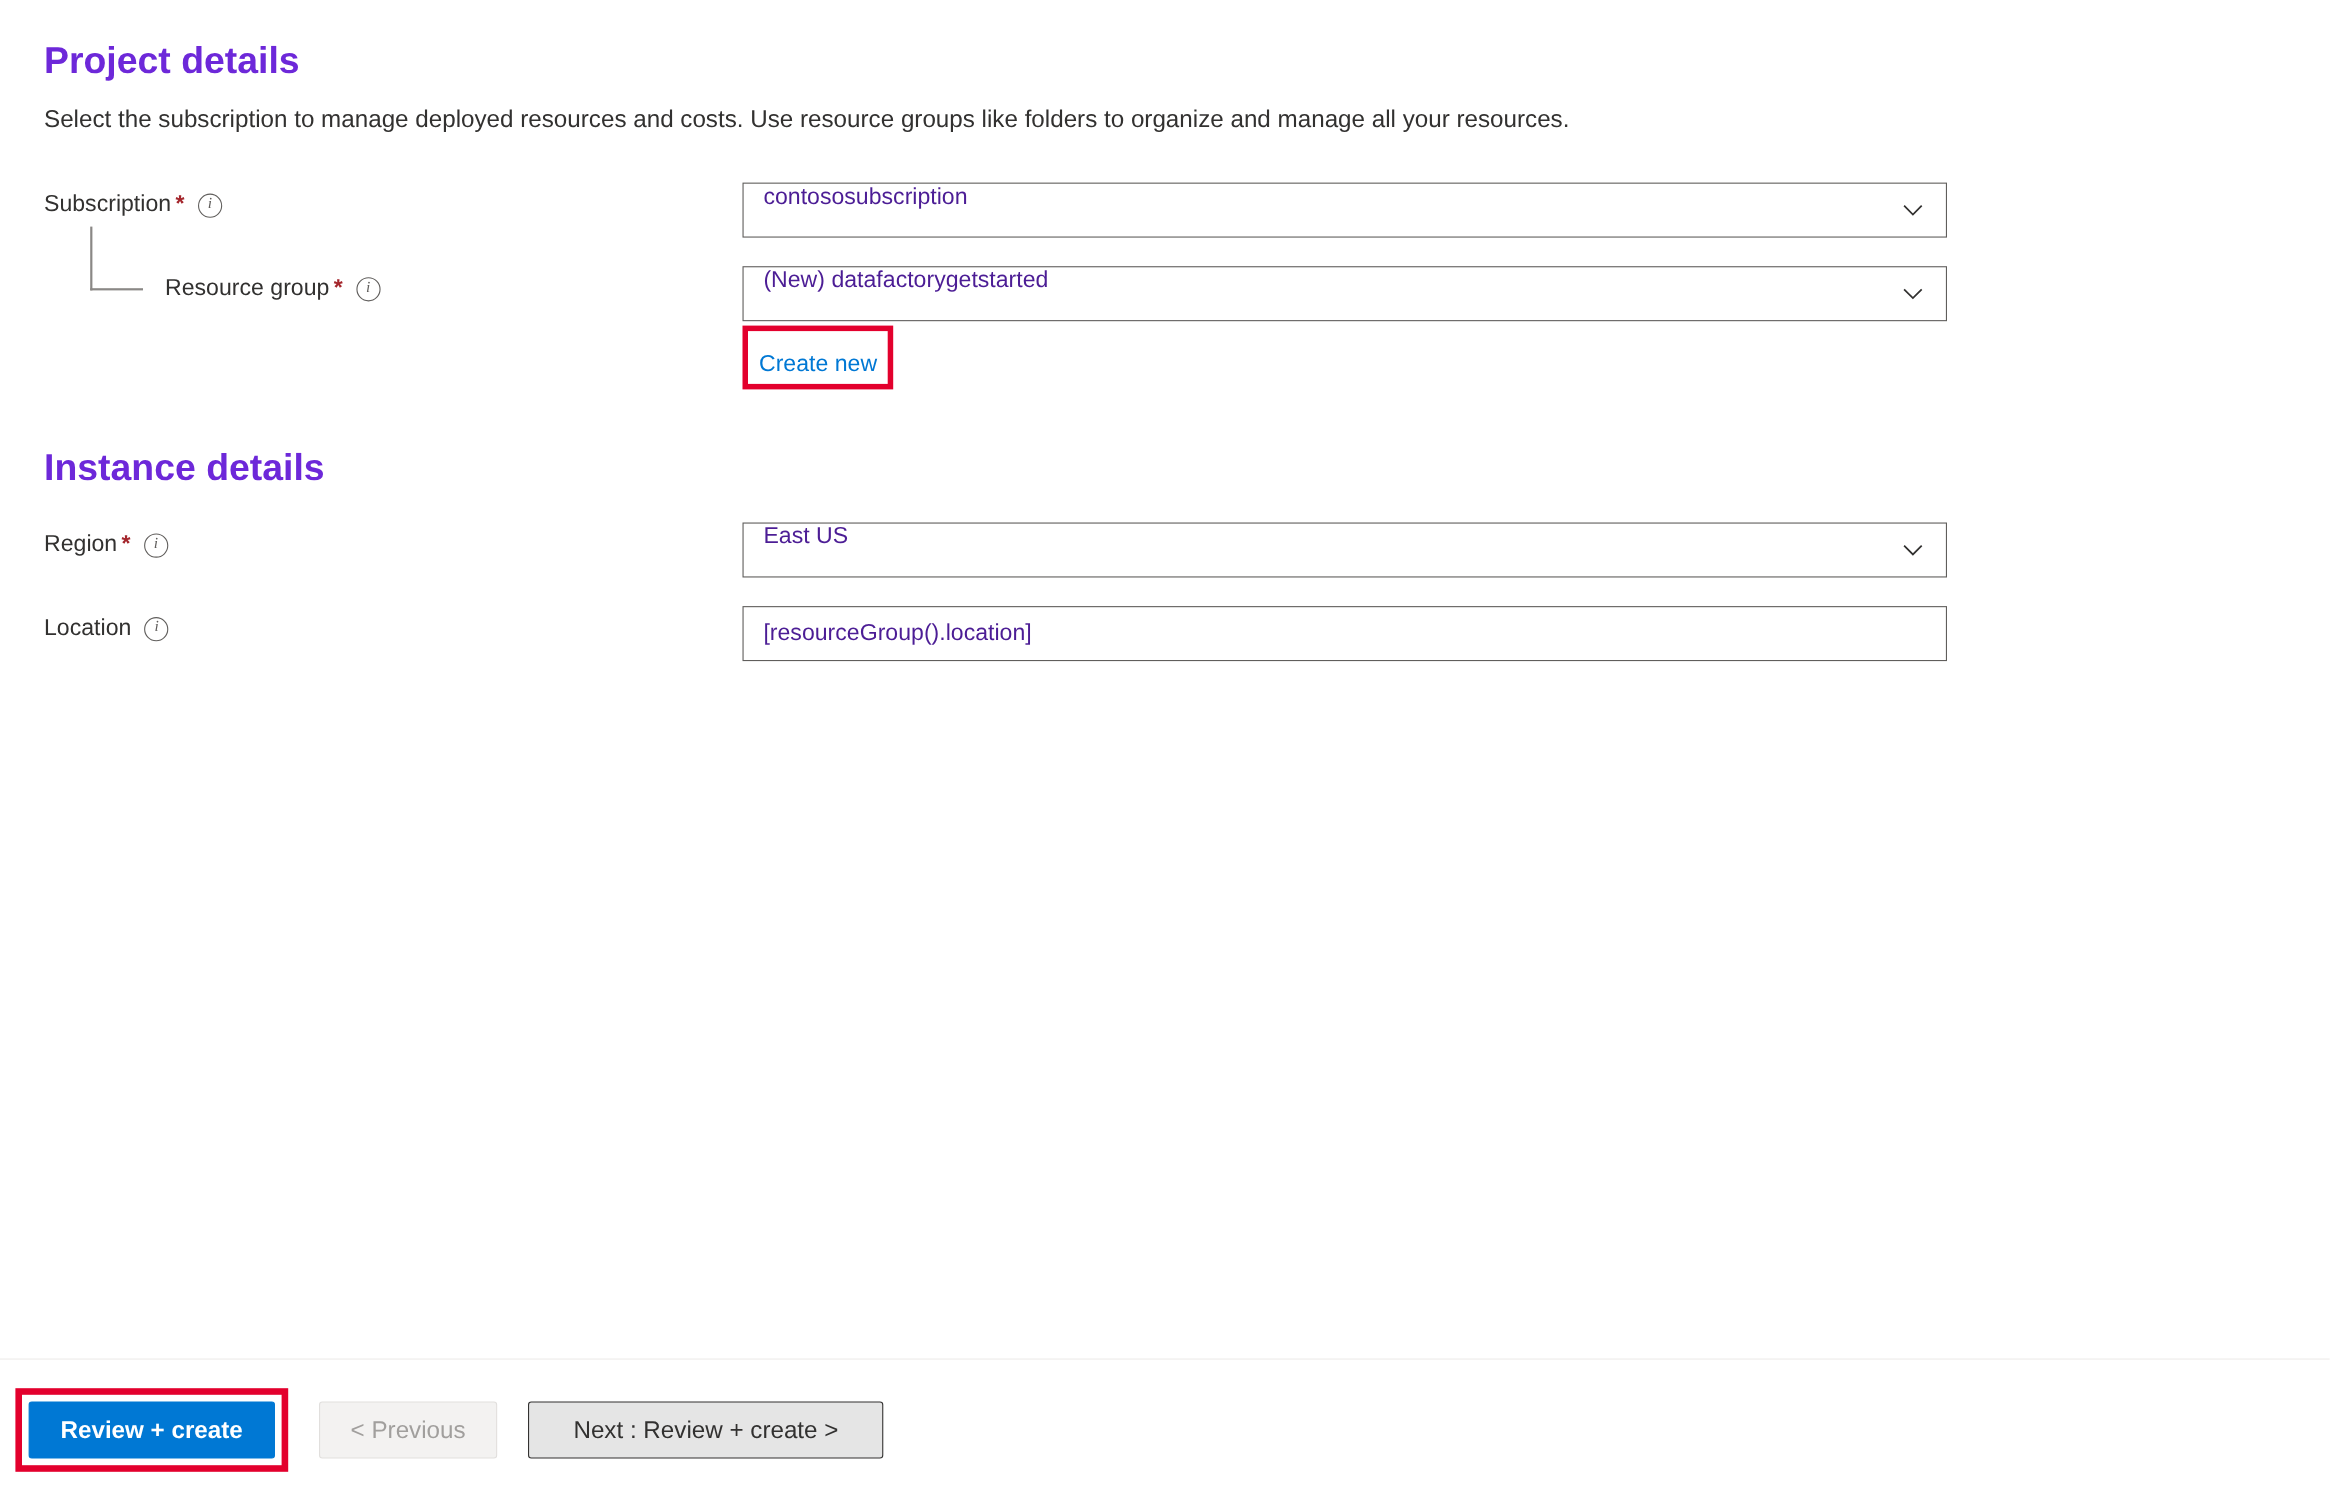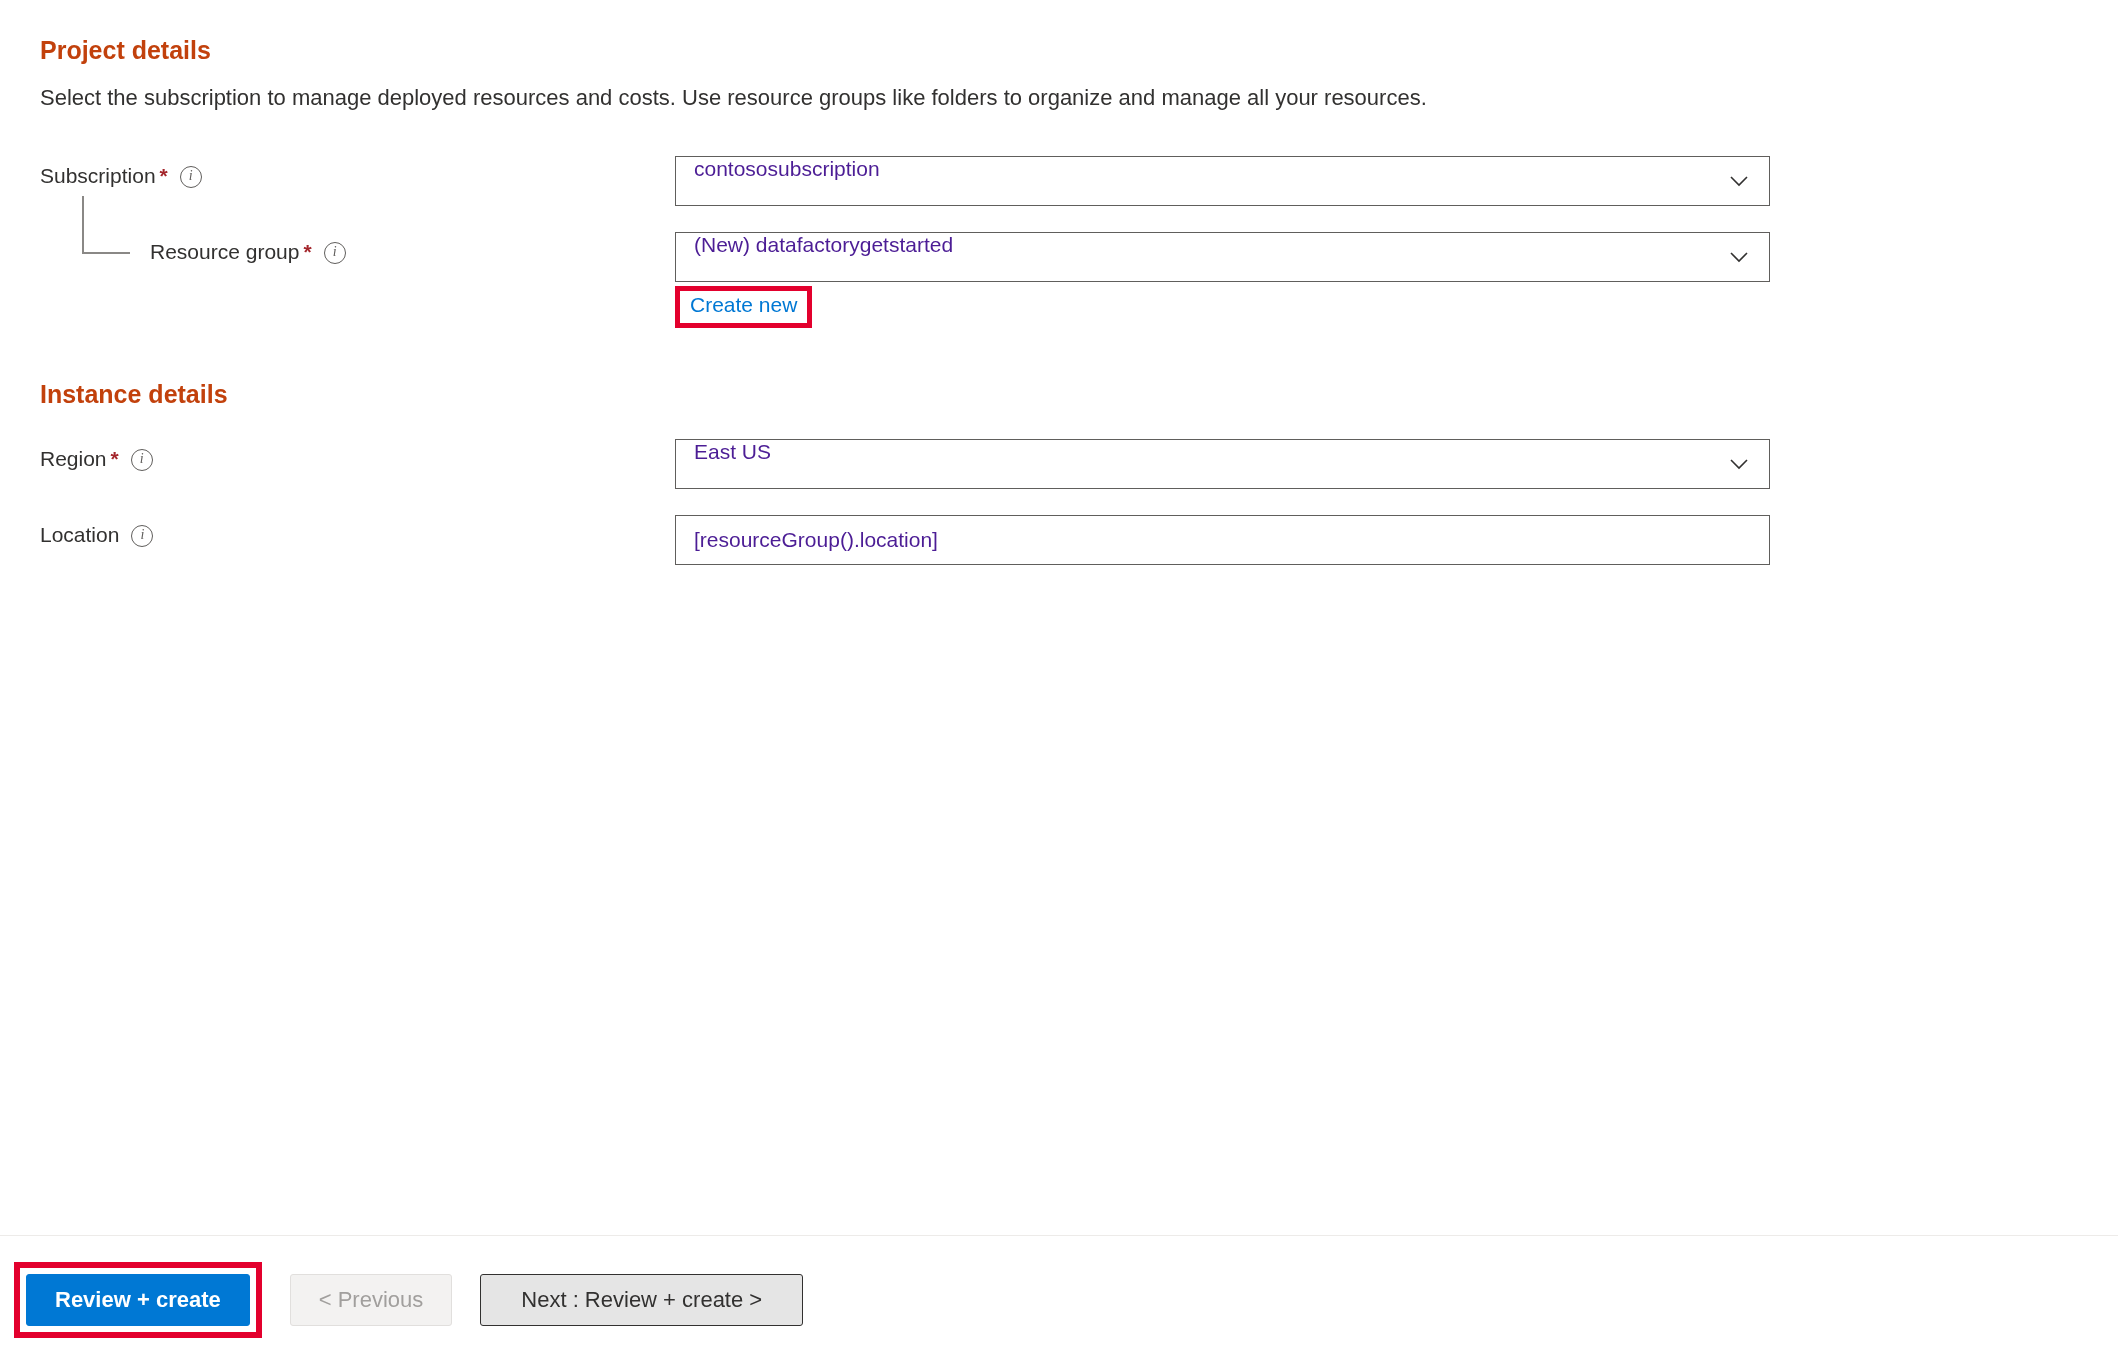--- a/index.html
+++ b/index.html
@@ -9,23 +9,23 @@
       font-size: 21px;
       color: #323130;
       background: #ffffff;
       position: relative;
     }
     .page {
       padding: 36px 40px 0 40px;
       width: 100%;
     }
     .section-heading {
-      font-size: 25px;
+      font-size: 34px;
       font-weight: 600;
-      color: #c2410c;
+      color: #6d28d9;
       margin-bottom: 16px;
     }
     .section-description {
       font-size: 22px;
       color: #323130;
       line-height: 1.5;
       margin-bottom: 42px;
       max-width: 1600px;
     }
     .form-row {
@@ -211,21 +211,21 @@
     <div class="form-control-col">
       <div class="select-field">
         <span>(New) datafactorygetstarted</span>
         <span class="chevron">
           <svg width="24" height="24" viewBox="0 0 24 24">
               <path d="M4 8 L12 16 L20 8" fill="none" stroke="#323130" stroke-width="1.6"></path>
             </svg>
         </span>
       </div>
       <span class="highlight-box">
-        <a class="link-create" style="margin-top:0">Create new</a>
+        <a class="link-create" style="margin-top:16px">Create new</a>
       </span>
     </div>
   </div>
 
   <div class="instance-section">
     <h2 class="section-heading">Instance details</h2>
 
     <div class="form-row" style="margin-top: 30px;">
       <div class="form-label-col">
         <span class="form-label">Region</span>

